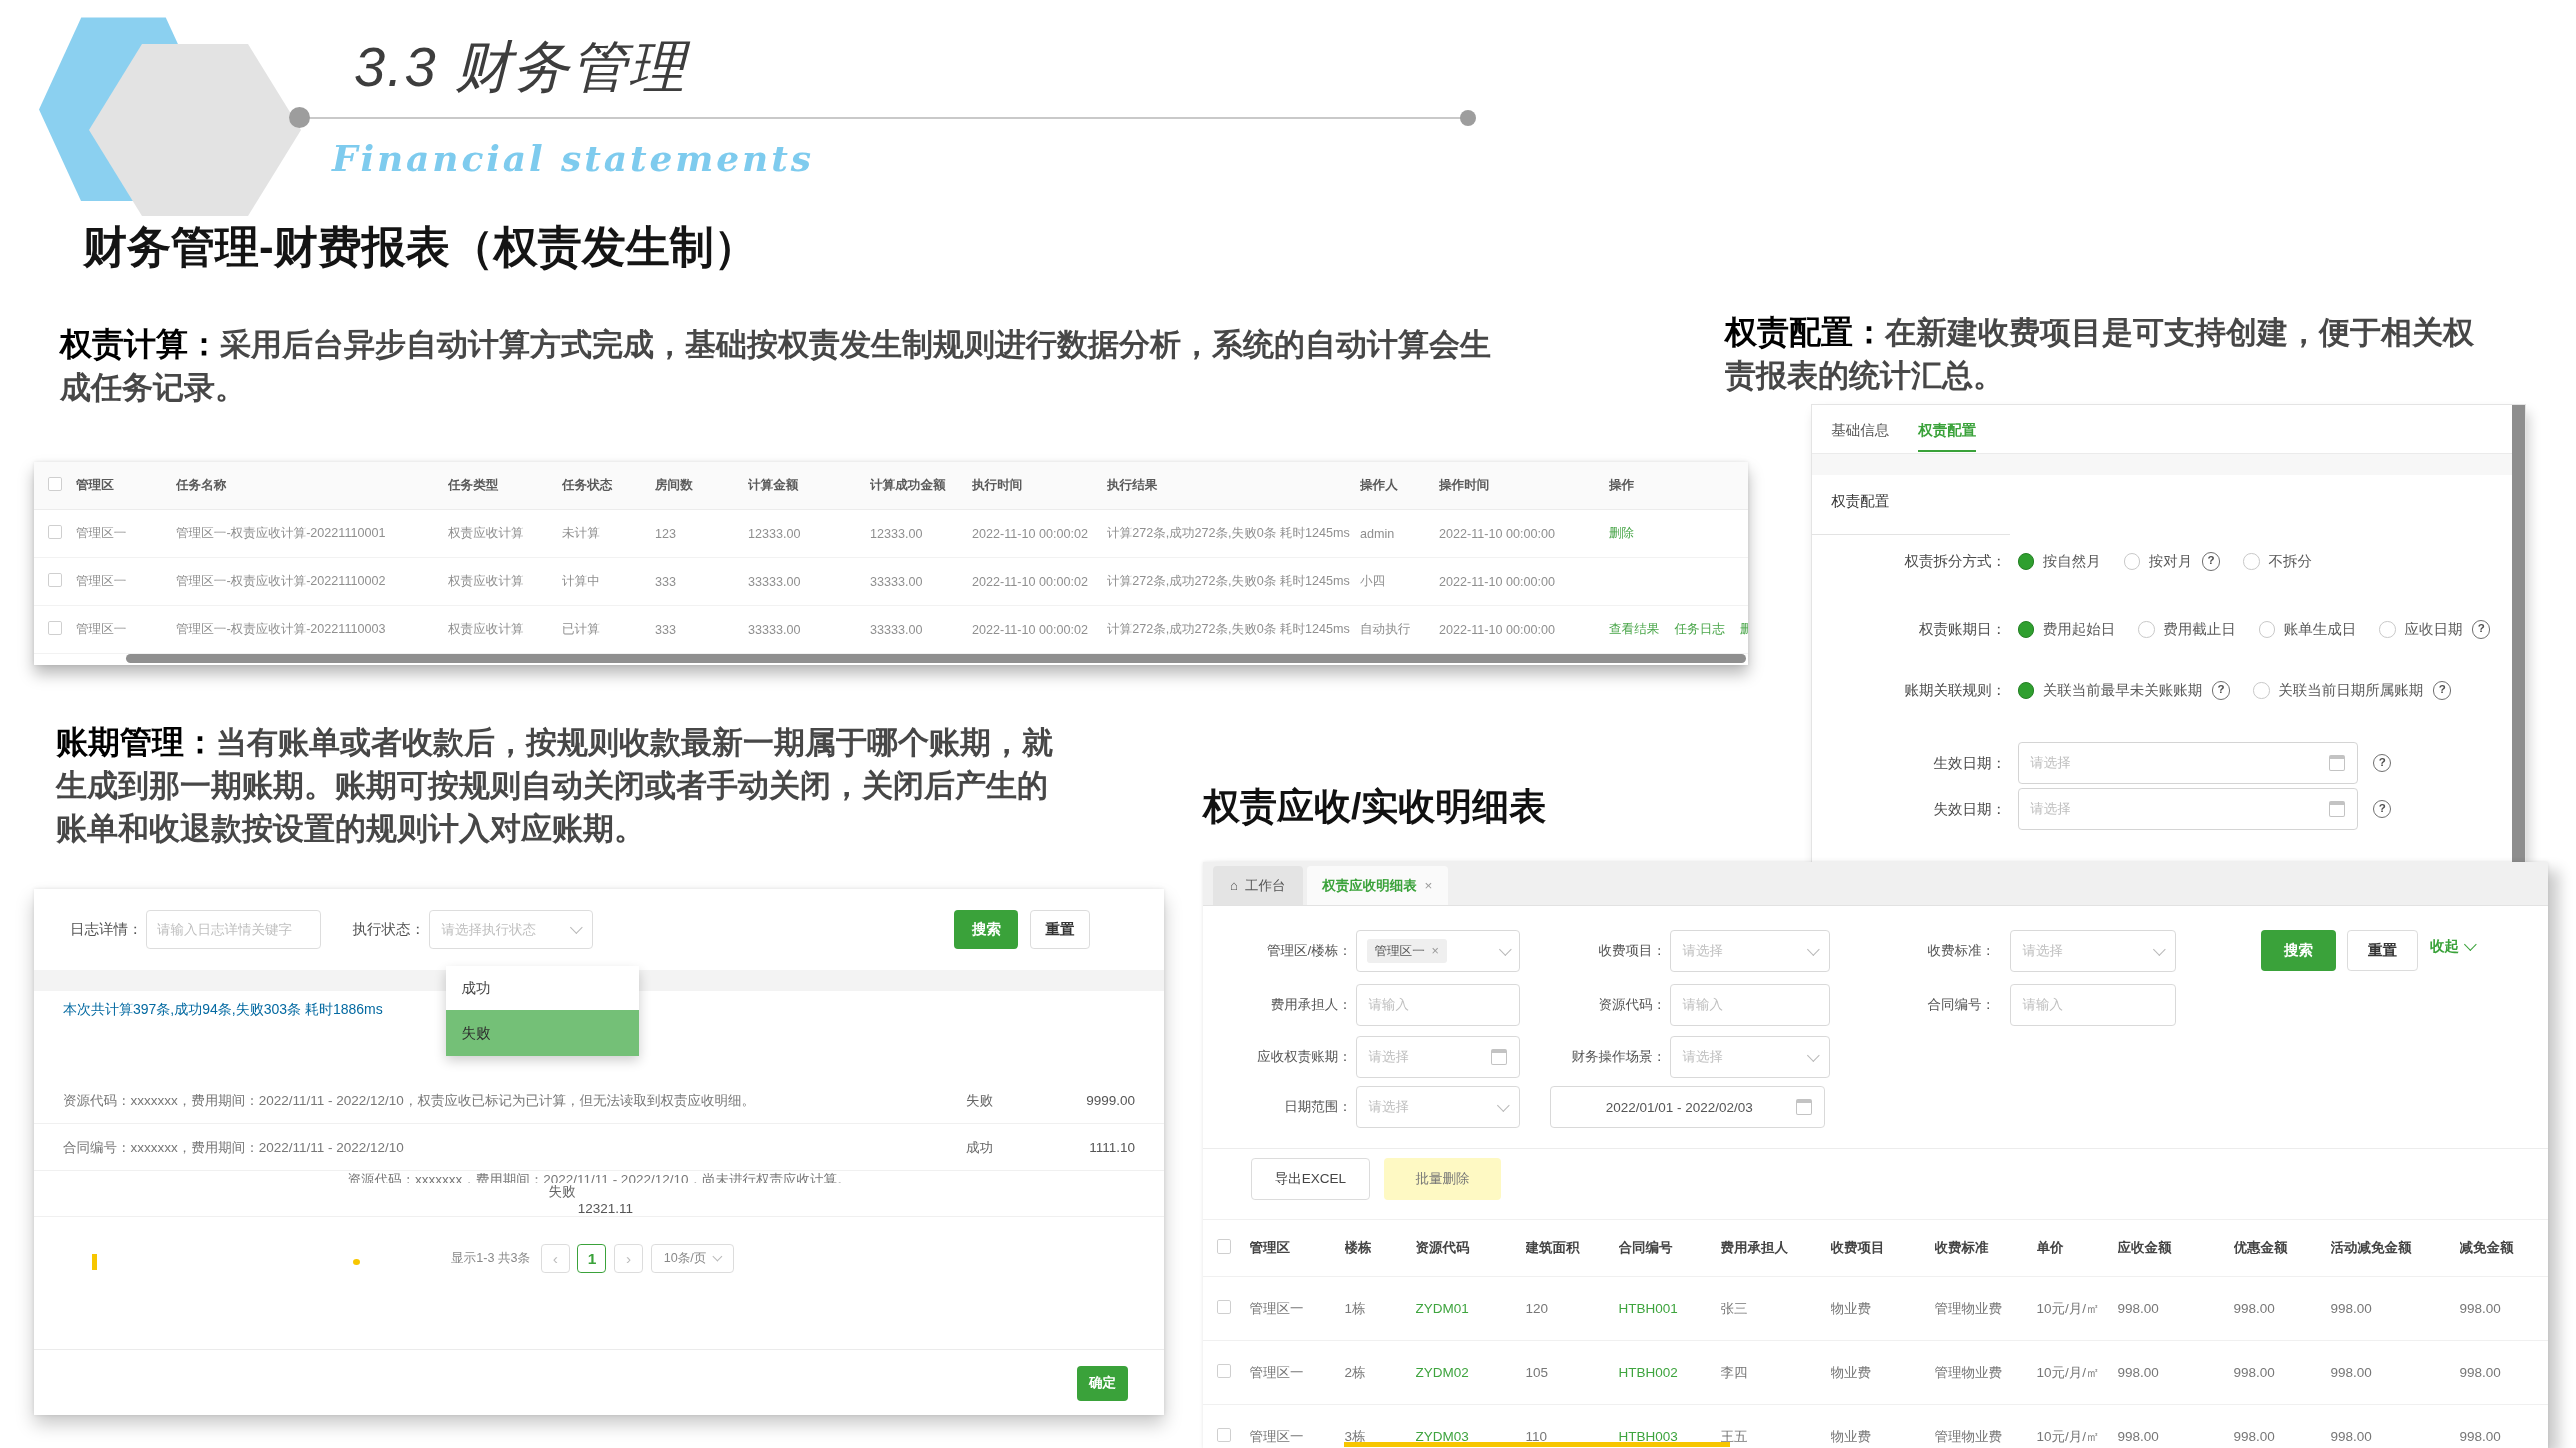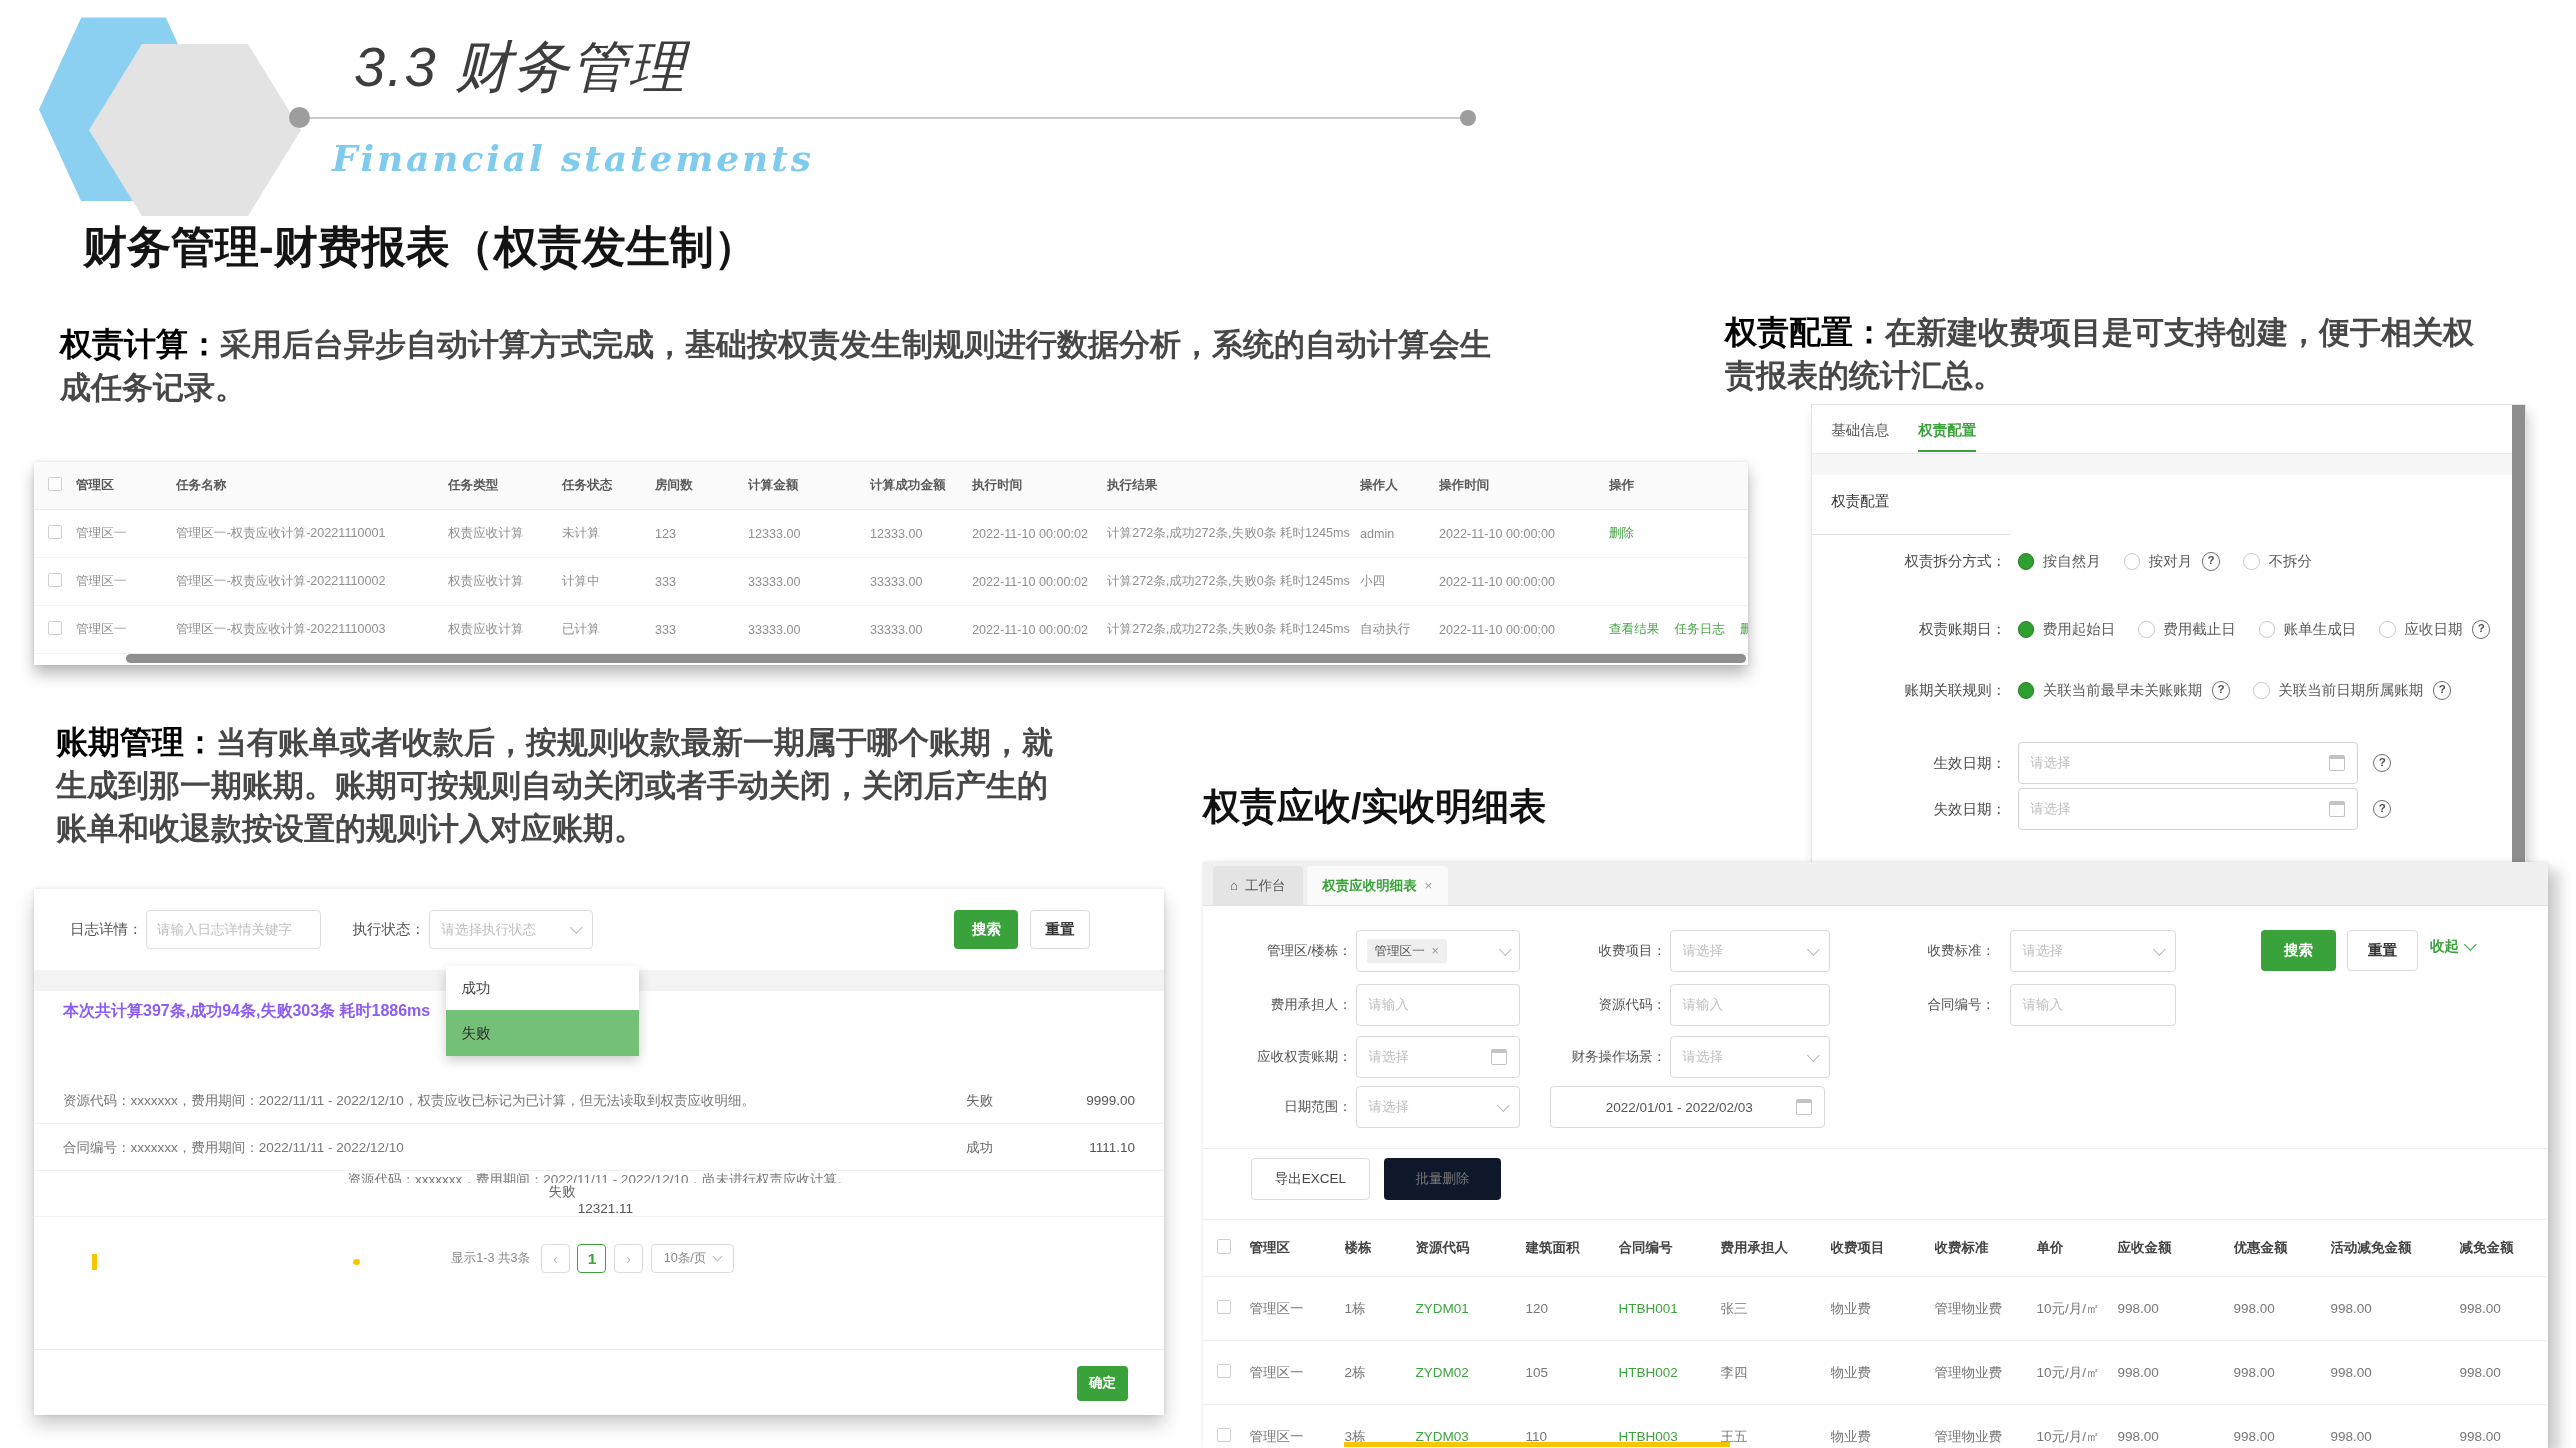--- a/index.html
+++ b/index.html
@@ -71,21 +71,21 @@
   .log-card { left:34px; top:889px; width:1130px; height:526px; background:#fff;
               box-shadow:0 9.7px 17.4px rgba(0,0,0,.22), 0 0 3.9px rgba(0,0,0,.10); overflow:visible; }
   .log-filter { position:absolute; top:0; left:0; right:0; height:81px; display:flex; align-items:center; padding:0 74px 0 36px; }
   .log-lab { font-size:14.5px; color:#555; flex:none; }
   .log-input { width:175px; height:39px; border:1px solid #ddd; border-radius:3.9px; display:flex; align-items:center; padding:0 9.7px; margin-left:3.9px; }
   .log-select { width:164px; height:39px; border:1px solid #ddd; border-radius:3.9px; display:flex; align-items:center; justify-content:space-between; padding:0 11.6px; margin-left:3.9px; }
   .log-strip { position:absolute; top:81px; left:0; right:0; height:21px; background:#f3f3f3; }
   .log-drop { position:absolute; top:77px; left:412px; width:193px; background:#fff; box-shadow:0 4.8px 11.6px rgba(0,0,0,.20); z-index:6; }
   .log-opt { height:44px; display:flex; align-items:center; padding-left:15.5px; font-size:14.5px; color:#444; }
   .log-opt.hl { background:#74c077; color:#2e2e2e; height:46px; }
-  .log-summary { position:absolute; top:112px; left:29px; font-size:16px; font-weight:700; color:#8b5cf6; }
+  .log-summary { position:absolute; top:112px; left:29px; font-size:14px; font-weight:400; color:#0369a1; }
   .log-thead { position:absolute; top:147px; left:0; right:0; height:42px; background:#fbfbfb; border-top:1px solid #eee; border-bottom:1px solid #eee;
                display:flex; align-items:center; padding:0 29px; font-size:14.5px; font-weight:700; color:#333; }
   .log-row { position:absolute; left:0; right:0; height:46px; display:flex; align-items:center; padding:0 29px;
              border-bottom:1px solid #f0f0f0; font-size:13.5px; }
   .lg-detail { flex:1; color:#777; white-space:nowrap; overflow:hidden; }
   .lg-status { width:101px; color:#666; flex:none; }
   .lg-amount { width:68px; text-align:right; color:#555; flex:none; }
   .log-pg { position:absolute; top:355px; left:417px; display:flex; align-items:center; gap:7.7px; }
   .pg-info { font-size:12.6px; color:#888; margin-right:3px; }
   .pg-btn { width:29px; height:29px; border:1px solid #dcdcdc; border-radius:3.9px; background:#fff; color:#bbb;
@@ -105,21 +105,21 @@
   .dr-tab1 { height:39px; background:#e4e4e4; color:#555; font-size:13.5px; display:flex; align-items:center; gap:6.8px; padding:0 17.4px; border-radius:3.9px 3.9px 0 0; }
   .dr-tab2 { height:39px; background:#fafafa; color:#3aa23a; font-weight:700; font-size:13.5px; display:flex; align-items:center; gap:7.7px; padding:0 15.5px; border-radius:3.9px 3.9px 0 0; margin-left:3.9px; }
   .dr-tab2 .x { color:#9b9b9b; font-weight:400; }
   .dr-lab { position:absolute; font-size:13.5px; color:#555; text-align:right; line-height:42px; }
   .dr-box { position:absolute; height:42px; border:1px solid #d9d9d9; border-radius:3.9px; background:#fff;
             display:flex; align-items:center; padding:0 11.6px; justify-content:space-between; }
   .tag { background:#efefef; border-radius:2.9px; padding:3.9px 7.7px; font-size:12.6px; color:#555; display:flex; align-items:center; gap:6.8px; }
   .tag .x { color:#999; }
   .dr-div { position:absolute; left:0; right:0; height:1px; background:#ececec; }
   .dr-export { position:absolute; left:48px; top:296px; width:119px; height:42px; font-size:13.5px; font-weight:400; color:#444; }
-  .dr-batch { position:absolute; left:181px; top:296px; width:117px; height:42px; background:#0f172a; color:#777; border-radius:3.9px;
+  .dr-batch { position:absolute; left:181px; top:296px; width:117px; height:42px; background:#fef9c3; color:#777; border-radius:3.9px;
               font-size:13.5px; display:flex; align-items:center; justify-content:center; }
   .dt-row { position:absolute; left:0; right:0; display:flex; align-items:center; padding-left:13.5px; border-bottom:1px solid #f0f0f0; }
   .dt-head { top:357px; height:58px; font-weight:700; color:#444; border-top:1px solid #f0f0f0; }
   .dt-c { font-size:13.5px; color:#777; white-space:nowrap; overflow:hidden; flex:none; padding-right:3.9px; }
   .dt-head .dt-c { color:#444; }
   .d0{width:33px;} .d1{width:95px;} .d2{width:71px;} .d3{width:110px;} .d4{width:93px;} .d5{width:102px;}
   .d6{width:110px;} .d7{width:104px;} .d8{width:102px;} .d9{width:81px;} .d10{width:116px;} .d11{width:97px;}
   .d12{width:129px;} .d13{width:83px;}
   .gr { color:#3ea43e; }
   .ylw { position:absolute; left:141px; top:580px; width:386px; height:4.8px; background:#f7c600; z-index:3; }

